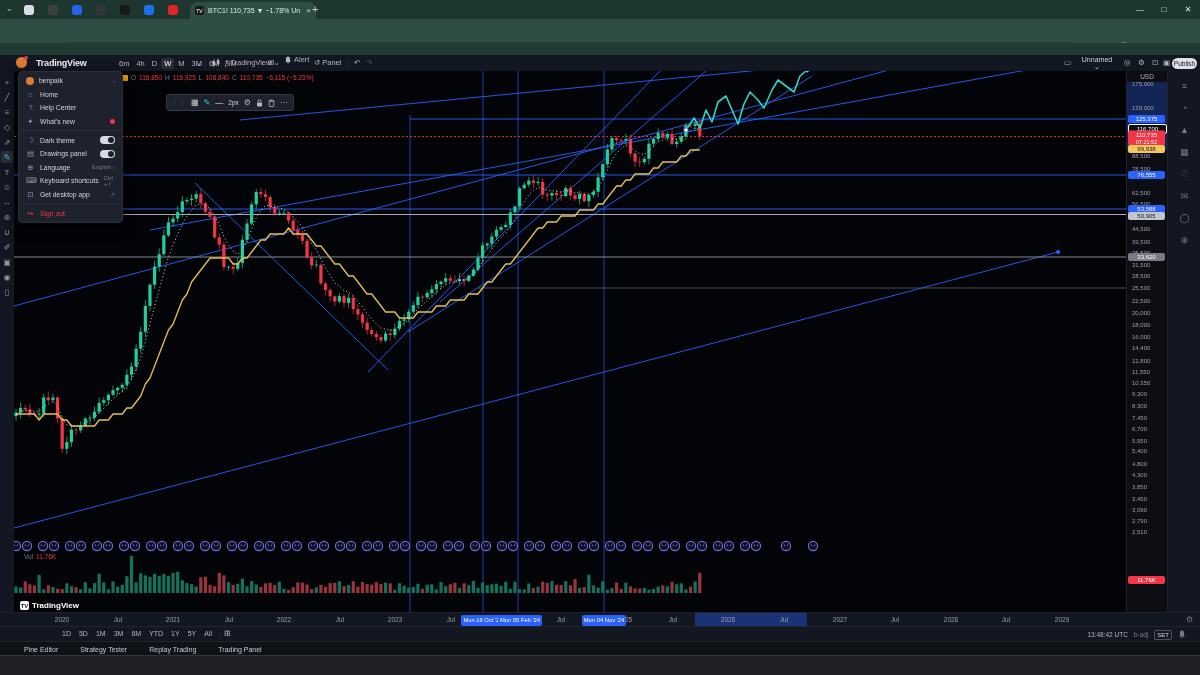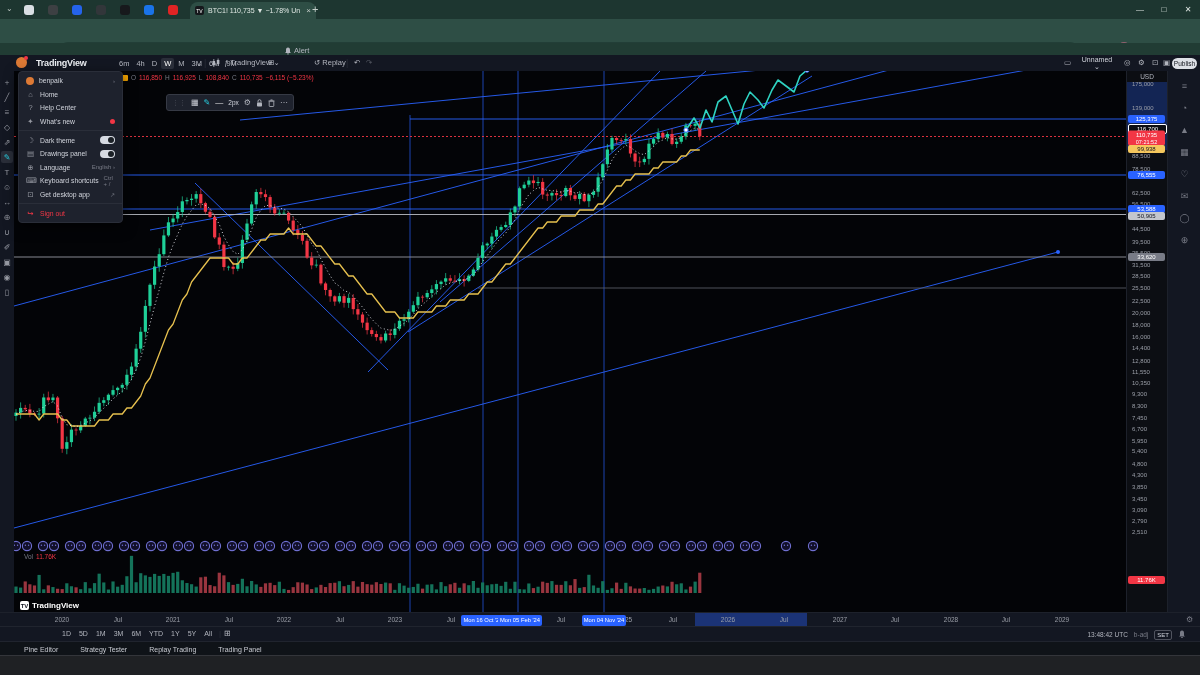--- a/index.html
+++ b/index.html
@@ -175,29 +175,29 @@
       <line x1="2.8" y1="1" x2="2.8" y2="9" stroke="#b2b5be" stroke-width="0.8"></line>
     <rect x="5.8" y="2" width="2.6" height="4" fill="#b2b5be"></rect>
       <line x1="7.1" y1="0.5" x2="7.1" y2="8" stroke="#b2b5be" stroke-width="0.8"></line>
   </svg>
   <div class="abs tvbtn" style="left:224px;top:58px;">
     <span style="font-style:italic;">ƒ</span>
     <span>TradingView</span>
     <span>⌄</span>
   </div>
   <div class="abs tvbtn" style="left:268px;top:58px;">⊞</div>
-  <div class="abs tvbtn" style="left:284px;top:46px;align-items:center;">
+  <div class="abs tvbtn" style="left:284px;top:55px;align-items:center;">
     <svg width="8" height="8" viewBox="0 0 8 8">
         <path d="M4 0.5 C2.5 0.5 2 1.8 2 3 L2 5 L1 6 L7 6 L6 5 L6 3 C6 1.8 5.5 0.5 4 0.5 Z M3 6.6 A1 1 0 0 0 5 6.6 Z" fill="#b2b5be"></path>
       </svg>
     <span>Alert</span>
   </div>
   <div class="abs tvbtn" style="left:314px;top:58px;">
     <span>↺</span>
-    <span>Replay</span>
+    <span>Panel</span>
   </div>
   <div class="abs" style="left:346px;top:58px;color:#2a2e39;font-size:9px;">|</div>
   <div class="abs tvbtn" style="left:354px;top:58px;">↶</div>
   <div class="abs tvbtn" style="left:366px;top:58px;opacity:.4;">↷</div>
 
   <div class="abs tvbtn" style="left:1064px;top:58px;">▭</div>
   <div class="abs" id="layoutname">
     <div class="nm"><span>Unnamed</span> ⌄</div>
     <div class="sv">Save</div>
   </div>

